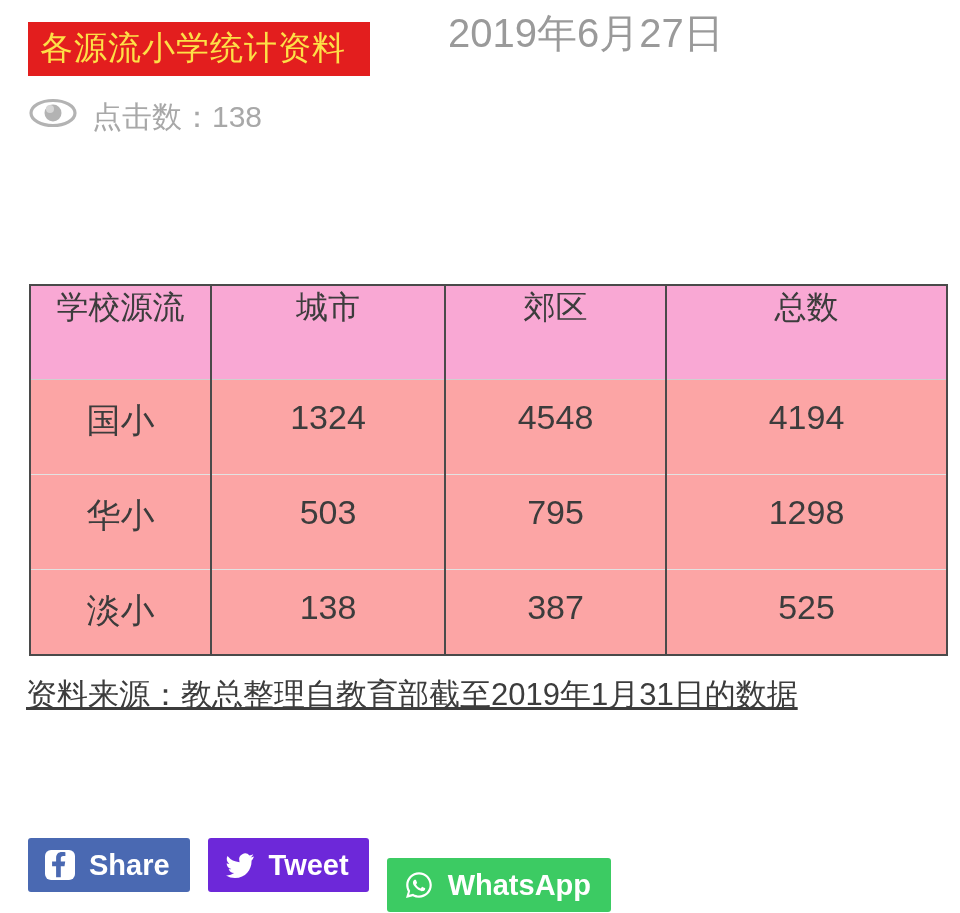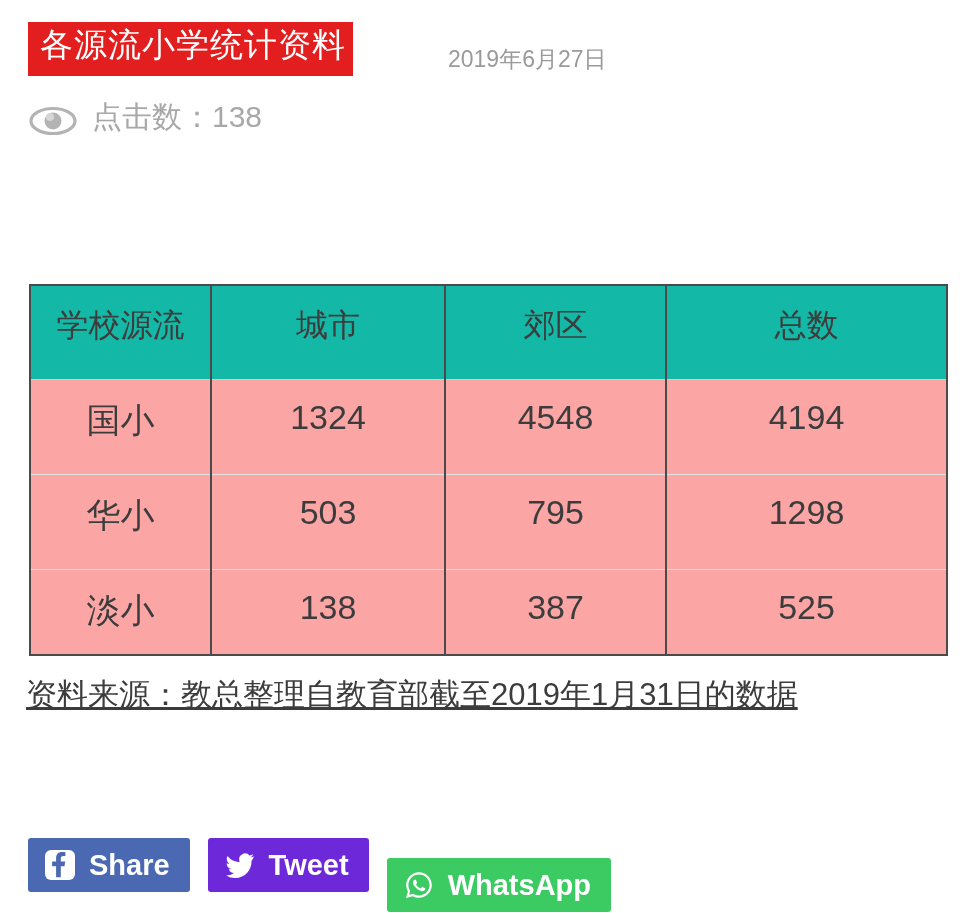--- a/index.html
+++ b/index.html
@@ -22,44 +22,44 @@
     left: 0;
     top: 0;
     width: 960px;
     height: 160px;
   }
   .title-badge {
     position: absolute;
     left: 28px;
     top: 22px;
     background: #e31e1e;
-    color: #ffffff;
+    color: #fde047;
     font-size: 33px;
     line-height: 44px;
-    padding: 4px 7px 6px 12px;
+    padding: 4px 24px 6px 12px;
     letter-spacing: 1px;
     font-weight: 400;
     white-space: nowrap;
-    font-family: Liberation Mono, monospace;
+    font-family: Liberation Sans, sans-serif;
   }
   .publish-date {
     position: absolute;
     left: 448px;
-    top: 36px;
-    font-size: 23px;
+    top: 10px;
+    font-size: 40px;
     line-height: 46px;
     color: #9a9a9a;
     white-space: nowrap;
   }
   .hits-row {
     position: absolute;
     left: 28px;
     top: 98px;
     display: flex;
-    align-items: flex-end;
+    align-items: flex-start;
     gap: 14px;
   }
   .eye-icon {
     width: 50px;
     height: 30px;
     display: block;
     flex: none;
   }
   .hits-text {
     font-size: 30px;
@@ -96,25 +96,24 @@
     border-right: 0;
     border-top: 1px solid #e2e2e2;
     border-bottom: 0;
     padding: 0;
   }
   table.stats-table th:first-child,
   table.stats-table td:first-child {
     border-left: 0;
   }
   table.stats-table thead th {
-    background: #14b8a6;
+    background: #f9a8d4;
     height: 94px;
     font-size: 32px;
     border-top: 0;
-    padding-top: 18px;
     box-sizing: border-box;
     margin-left: 44px;
   }
   table.stats-table tbody td {
     background: #fca5a5;
     height: 95px;
     font-size: 34px;
     padding-top: 18px;
     box-sizing: border-box;
   }

